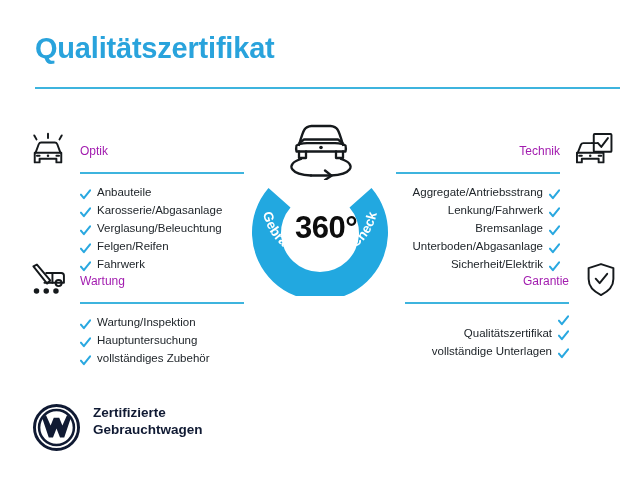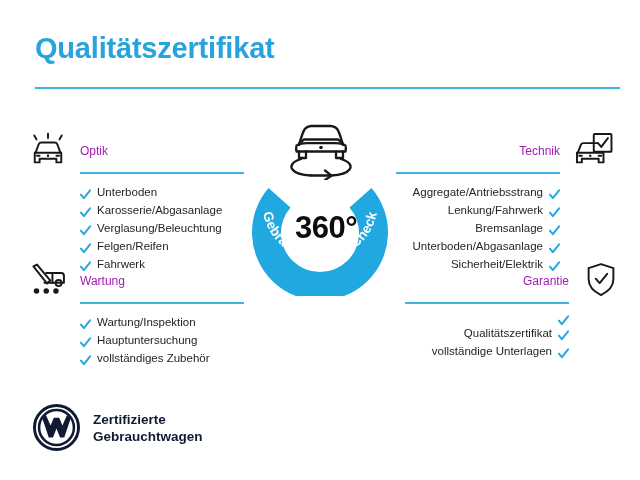--- a/index.html
+++ b/index.html
@@ -146,21 +146,20 @@
     letter-spacing: -0.5px;
     color: #0d0d0d;
   }
 
   
   .brand {
     position: absolute;
     left: 33px;
     top: 404px;
     display: flex;
-    align-items: center;
     gap: 13px;
   }
   .brand-logo { width: 47px; height: 47px; flex: 0 0 47px; }
   .brand-text {
     font-size: 13.5px;
     font-weight: bold;
     line-height: 17px;
     color: #101a33;
     white-space: nowrap;
   }
@@ -190,21 +189,21 @@
       <span class="sec-title">Optik</span>
       <span class="sec-rule"></span>
     </div>
     <ul class="sec-list">
       <li>
         <span class="chk">
           <svg viewBox="0 0 12 12" width="11" height="11">
               <path d="M1 6.2 L4.2 10 L11 1.4" fill="none" stroke="#29a8e0" stroke-width="2.2" stroke-linecap="round" stroke-linejoin="round"></path>
             </svg>
         </span>
-        <span>Unterboden</span>
+        <span>Anbauteile</span>
       </li>
       <li>
         <span class="chk">
           <svg viewBox="0 0 12 12" width="11" height="11">
               <path d="M1 6.2 L4.2 10 L11 1.4" fill="none" stroke="#29a8e0" stroke-width="2.2" stroke-linecap="round" stroke-linejoin="round"></path>
             </svg>
         </span>
         <span>Karosserie/Abgasanlage</span>
       </li>
       <li>

